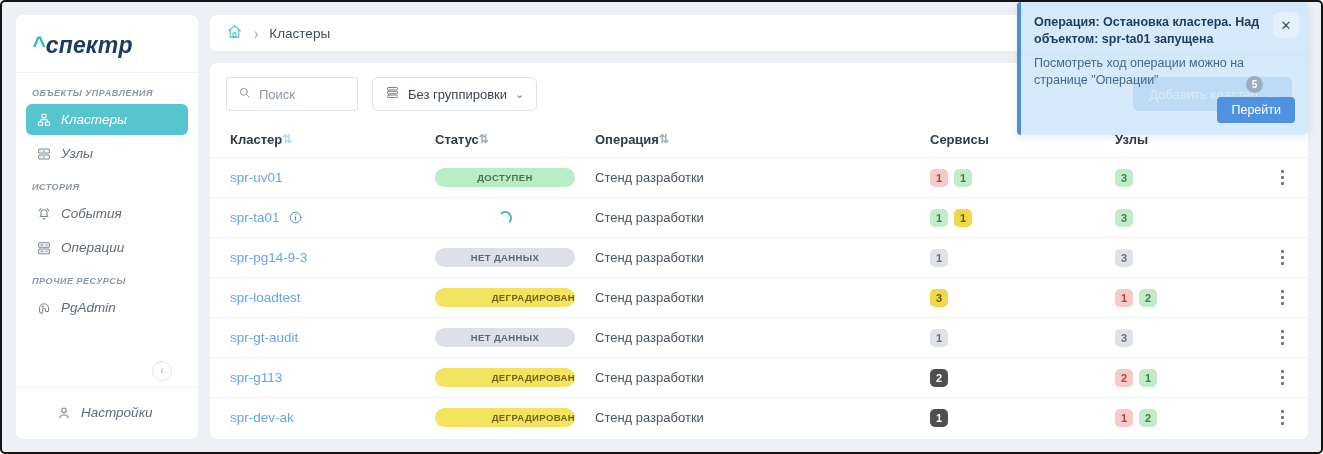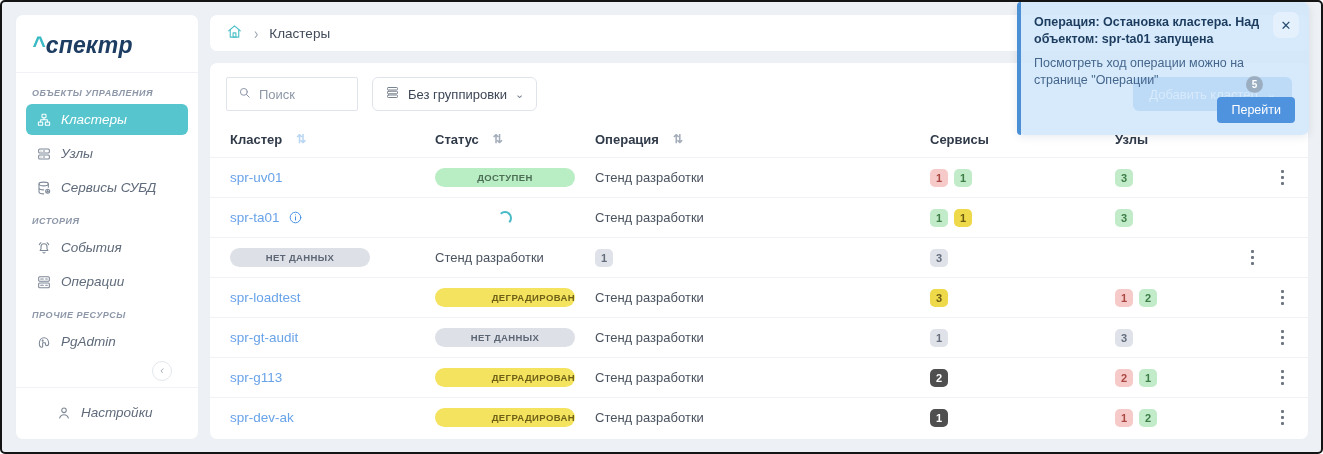--- a/index.html
+++ b/index.html
@@ -47,21 +47,21 @@
                   border-radius:6px; padding:0 12px; color:#3c4656; cursor:pointer; }
   .group-select .chev { color:#79828f; font-size:11px; }
   .add-btn { margin-left:auto; height:34px; background:#4a90e2; color:#fff; border:none; border-radius:6px;
              padding:0 16px; font-size:13px; display:flex; align-items:center; gap:9px; cursor:pointer;
              font-family:"Liberation Sans",sans-serif; }
 
   
   .t-head, .t-row { display:grid; grid-template-columns:205px 160px 335px 185px 1fr 30px;
                     align-items:center; padding:0 20px; }
   .t-head { height:36px; font-weight:700; color:#303a49; font-size:13px; }
-  .t-head .hcell { display:flex; align-items:center; gap:14px; }
+  .t-head .hcell { display:flex; align-items:center; gap:0; }
   .sort { font-size:12px; color:#a3acb9; }
   .sort.active { color:#b9d6f2; }
   .t-row { height:40px; border-top:1px solid #f0f2f5; }
   .cluster-link { color:#69a3e8; cursor:pointer; font-size:13.5px; }
   .cell-cluster { display:flex; align-items:center; gap:8px; }
   .cell-status { width:140px; display:flex; justify-content:center; }
   .pill { width:140px; text-align:center; padding:4px 0; border-radius:11px; font-size:9.5px;
           font-weight:700; letter-spacing:.4px; }
   .badge-available { background:#b9edc4; color:#4c6e55; }
   .badge-no-data   { background:#dde0e6; color:#5d6674; }
@@ -129,31 +129,20 @@
         <span class="ni">
           <svg class="ic" width="16" height="16" viewBox="0 0 24 24">
               <rect x="4" y="4.5" width="16" height="6" rx="1.5"></rect>
               <rect x="4" y="13.5" width="16" height="6" rx="1.5"></rect>
               <path d="M7.5 7.5h.01M7.5 16.5h.01M11 7.5h2M11 16.5h2"></path>
             </svg>
         </span>
         <span>Узлы</span>
       </div>
 
-      <div class="nav-item">
-        <span class="ni">
-          <svg class="ic" width="16" height="16" viewBox="0 0 24 24">
-              <ellipse cx="11.5" cy="6" rx="7" ry="2.8"></ellipse>
-              <path d="M4.5 6v6c0 1.5 3.1 2.8 7 2.8M4.5 12v6c0 1.5 3.1 2.8 7 2.8M18.5 6v5"></path>
-              <circle cx="17.5" cy="17" r="3"></circle>
-              <path d="M17.5 15.6v2.8M16.1 17h2.8"></path>
-            </svg>
-        </span>
-        <span>Сервисы СУБД</span>
-      </div>
 
       <div class="sec-label">ИСТОРИЯ</div>
 
       <div class="nav-item">
         <span class="ni">
           <svg class="ic" width="16" height="16" viewBox="0 0 24 24">
               <path d="M12 5.5a4.5 4.5 0 0 1 4.5 4.5v3.5l1.3 2.3H6.2L7.5 13.5V10A4.5 4.5 0 0 1 12 5.5z"></path>
               <path d="M10.5 18.5a1.6 1.6 0 0 0 3 0"></path>
               <path d="M5 7c.4-1.3 1.2-2.3 2.4-3M19 7c-.4-1.3-1.2-2.3-2.4-3"></path>
             </svg>
@@ -320,20 +309,24 @@
               <span class="chip chip-green">3</span>
             </div>
     <div class="kebab" style="visibility: hidden;">
               <i></i>
               <i></i>
               <i></i>
             </div>
   </div>
 
   <div class="t-row">
+    <div class="cell-cluster">
+      <span class="cluster-link">spr-pg14-9-3</span>
+
+    </div>
     <div class="cell-status">
               <span class="pill badge-no-data">НЕТ ДАННЫХ</span>
             </div>
     <div class="cell-platform">Стенд разработки</div>
     <div class="chips">
               <span class="chip chip-gray">1</span>
             </div>
     <div class="chips">
               <span class="chip chip-gray">3</span>
             </div>

